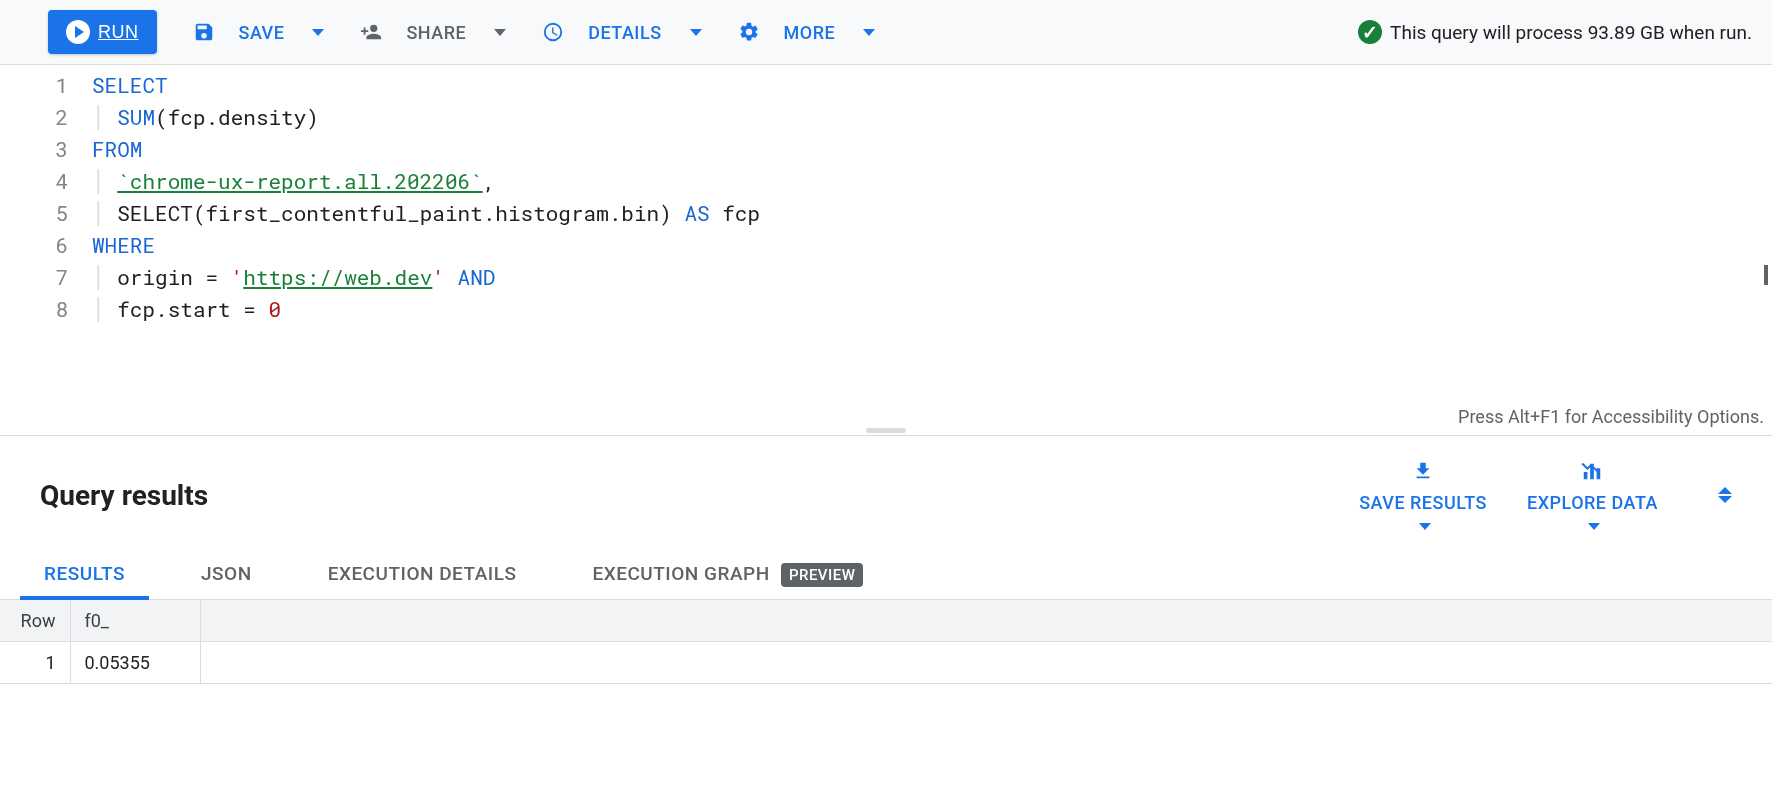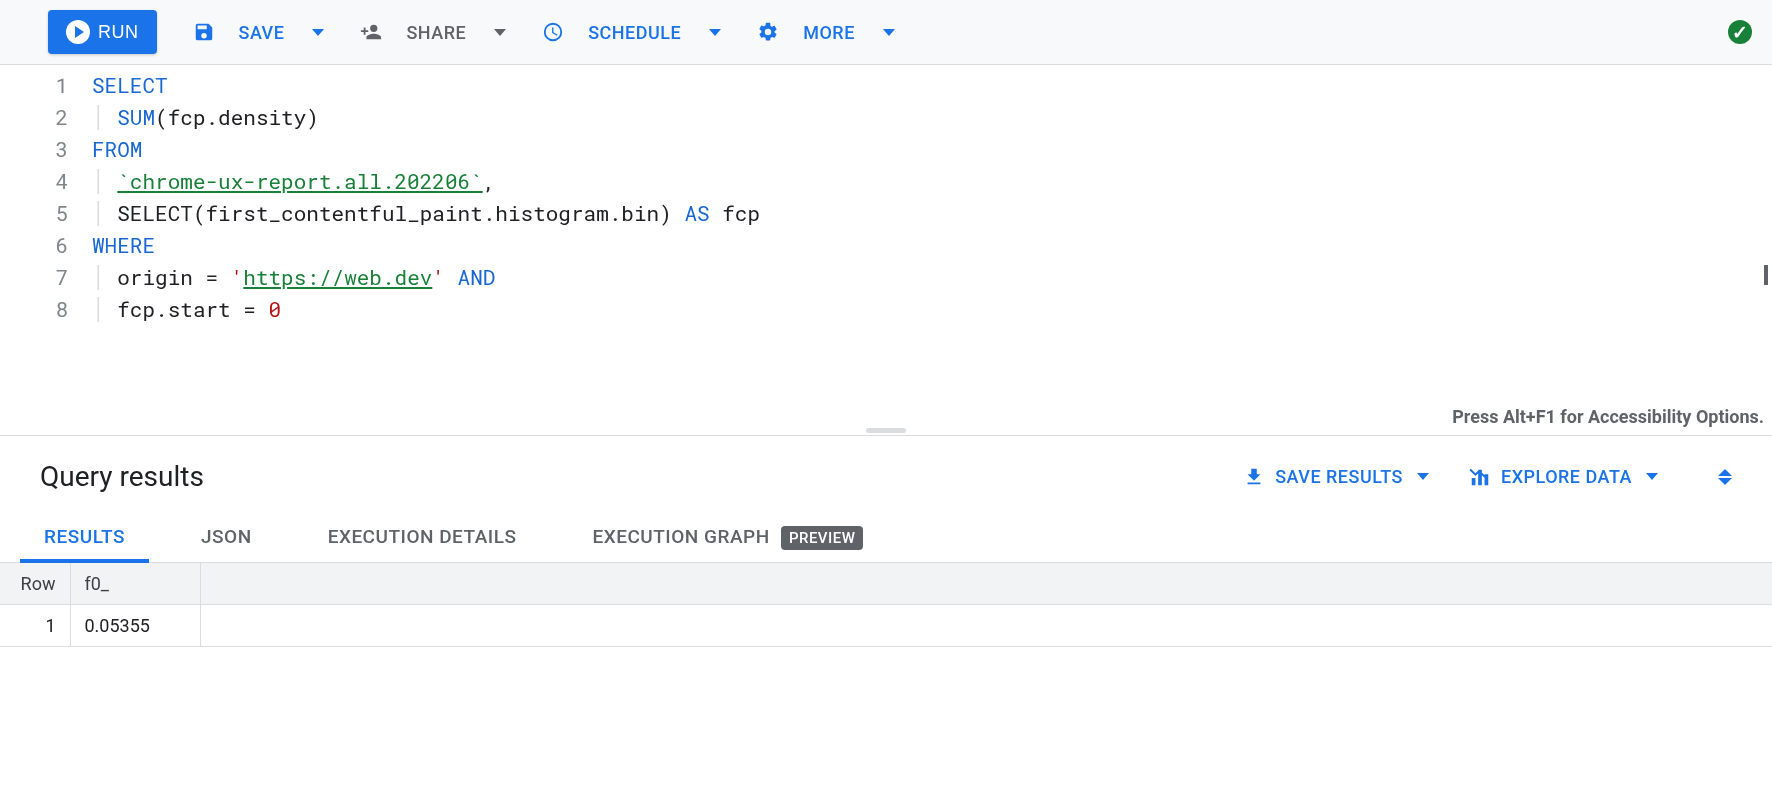--- a/index.html
+++ b/index.html
@@ -27,20 +27,21 @@
     border-radius: 4px;
     padding: 10px 18px;
     font-size: 18px;
     font-weight: 500;
     letter-spacing: 0.5px;
     display: flex;
     align-items: center;
     gap: 8px;
     cursor: pointer;
     box-shadow: 0 1px 3px rgba(0,0,0,0.2);
+    text-decoration: underline;
   }
   .run-icon {
     width: 24px; height: 24px;
     background: #fff;
     border-radius: 50%;
     display: flex; align-items: center; justify-content: center;
   }
   .run-icon::after {
     content: '';
     border-left: 9px solid #1a73e8;
@@ -127,45 +128,45 @@
     background: #dadce0;
     border-radius: 3px;
   }
   .a11y {
     position: absolute;
     right: 8px;
     bottom: 2px;
     color: #5f6368;
     font-family: Roboto, Arial, sans-serif;
     font-size: 18px;
-    font-weight: bold;
   }
 
   
   .results-hdr {
     display: flex;
     align-items: center;
     padding: 24px 40px 18px 40px;
     gap: 40px;
     border-top: 1px solid #dadce0;
   }
   .results-title {
     font-size: 28px;
-    font-weight: 400;
+    font-weight: 700;
     color: #202124;
   }
   .res-btn {
     display: flex;
     align-items: center;
     gap: 10px;
     color: #1a73e8;
     font-size: 18px;
     font-weight: 500;
     letter-spacing: 0.5px;
     cursor: pointer;
+    flex-direction: column;
   }
   .expand-toggle {
     display: flex; flex-direction: column;
     color: #1a73e8;
     cursor: pointer;
     gap: 2px;
     margin-left: 20px;
   }
   .expand-toggle span {
     width: 0; height: 0;
@@ -259,36 +260,37 @@
         <path fill="currentColor" d="M15 12a4 4 0 1 0 0-8 4 4 0 0 0 0 8zm-9-2V7H4v3H1v2h3v3h2v-3h3v-2H6zm9 4c-2.67 0-8 1.34-8 4v2h16v-2c0-2.66-5.33-4-8-4z"></path>
       </svg>
     <span>SHARE</span>
     <span class="tb-dd"></span>
   </div>
 
   <div class="tb-btn">
     <svg viewBox="0 0 24 24">
         <path fill="currentColor" d="M12 2a10 10 0 1 0 0 20 10 10 0 0 0 0-20zm0 18a8 8 0 1 1 0-16 8 8 0 0 1 0 16zm.5-13H11v6l5.25 3.15.75-1.23-4.5-2.67V7z"></path>
       </svg>
-    <span>SCHEDULE</span>
+    <span>DETAILS</span>
     <span class="tb-dd"></span>
   </div>
 
   <div class="tb-btn">
     <svg viewBox="0 0 24 24">
         <path fill="currentColor" d="M19.14 12.94a7.14 7.14 0 0 0 .05-.94 7.14 7.14 0 0 0-.05-.94l2.03-1.58a.5.5 0 0 0 .12-.64l-1.92-3.32a.5.5 0 0 0-.6-.22l-2.39.96a7.03 7.03 0 0 0-1.62-.94l-.36-2.54A.5.5 0 0 0 13.9 2h-3.84a.5.5 0 0 0-.49.42l-.36 2.54c-.58.24-1.12.55-1.62.94l-2.39-.96a.5.5 0 0 0-.6.22L2.68 8.48a.5.5 0 0 0 .12.64l2.03 1.58c-.03.31-.05.63-.05.94s.02.63.05.94L2.8 14.16a.5.5 0 0 0-.12.64l1.92 3.32c.13.22.39.31.6.22l2.39-.96c.5.39 1.04.7 1.62.94l.36 2.54c.04.24.25.42.49.42h3.84c.24 0 .45-.18.49-.42l.36-2.54c.58-.24 1.12-.55 1.62-.94l2.39.96c.21.09.47 0 .6-.22l1.92-3.32a.5.5 0 0 0-.12-.64l-2.03-1.58zM12 15.5A3.5 3.5 0 1 1 12 8.5a3.5 3.5 0 0 1 0 7z"></path>
       </svg>
     <span>MORE</span>
     <span class="tb-dd"></span>
   </div>
 
   <div class="spacer"></div>
 
   <div class="status">
     <span class="check">✓</span>
+    <span>This query will process 93.89 GB when run.</span>
   </div>
 </div>
 
 <div class="editor">
   <div class="gutter">
     <div>1</div>
     <div>2</div>
     <div>3</div>
     <div>4</div>
     <div>5</div>

